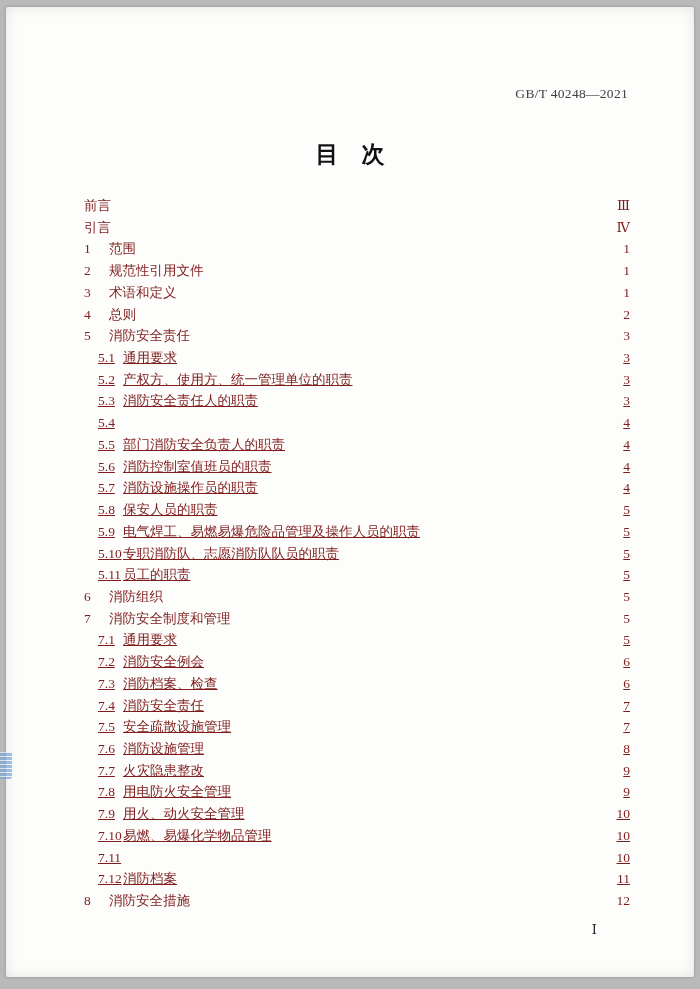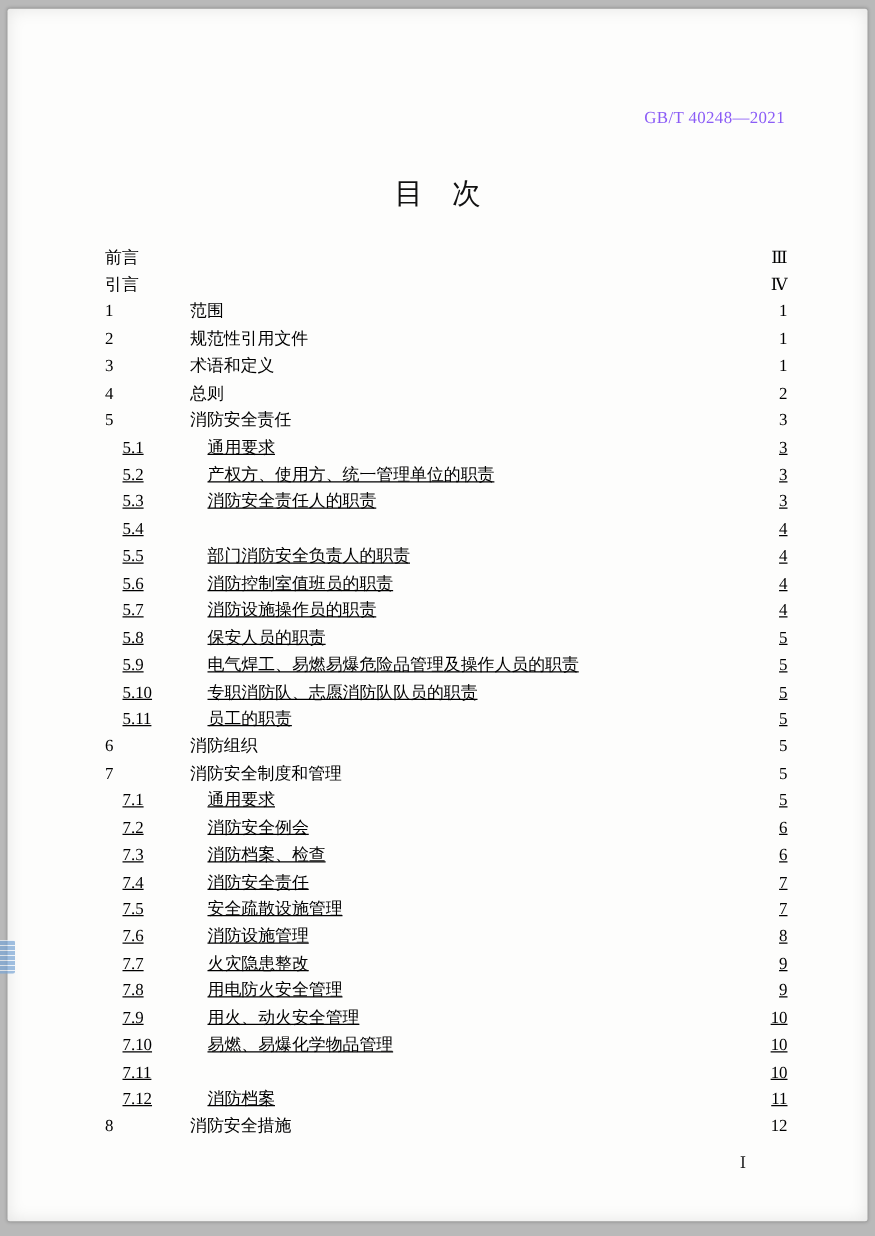--- a/index.html
+++ b/index.html
@@ -15,43 +15,42 @@
     left: 6px; top: 7px; right: 6px; bottom: 12px;
     background: #fdfdfc;
     box-shadow: inset 0 0 14px rgba(0,0,0,0.10), 0 0 3px rgba(0,0,0,0.25);
     border-radius: 2px;
   }
   .doc-number {
     position: absolute;
     top: 79px; right: 66px;
     font-size: 13.5px;
     letter-spacing: 0.3px;
-    color: #8b5cf6;
+    color: #404040;
   }
   .page-title {
     position: absolute;
     top: 132px; left: 0; right: 0;
     text-align: center;
     font-size: 23px;
-    font-weight: 400;
+    font-weight: 700;
     color: #111;
   }
   .toc {
     position: absolute;
     top: 188px; left: 78px; right: 64px;
   }
   .toc-row {
     display: flex;
     align-items: center;
     height: 21.72px;
     line-height: 21.72px;
     font-size: 13.5px;
-    color: #000000;
+    color: #7f1d1d;
     white-space: nowrap;
-    gap: 43px;
   }
   .toc-row.lv1 { padding-left: 14px; text-decoration: underline; }
   .toc-row .num { min-width: 25px; }
   .toc-row .num:empty { display: none; }
   .toc-row .leader {
     flex: 1;
     margin: 0 4px 0 7px;
     background-image: radial-gradient(circle, #3c3c3c 1px, rgba(0,0,0,0) 1.35px);
     background-size: 5.8px 4px;
     background-repeat: repeat-x;

